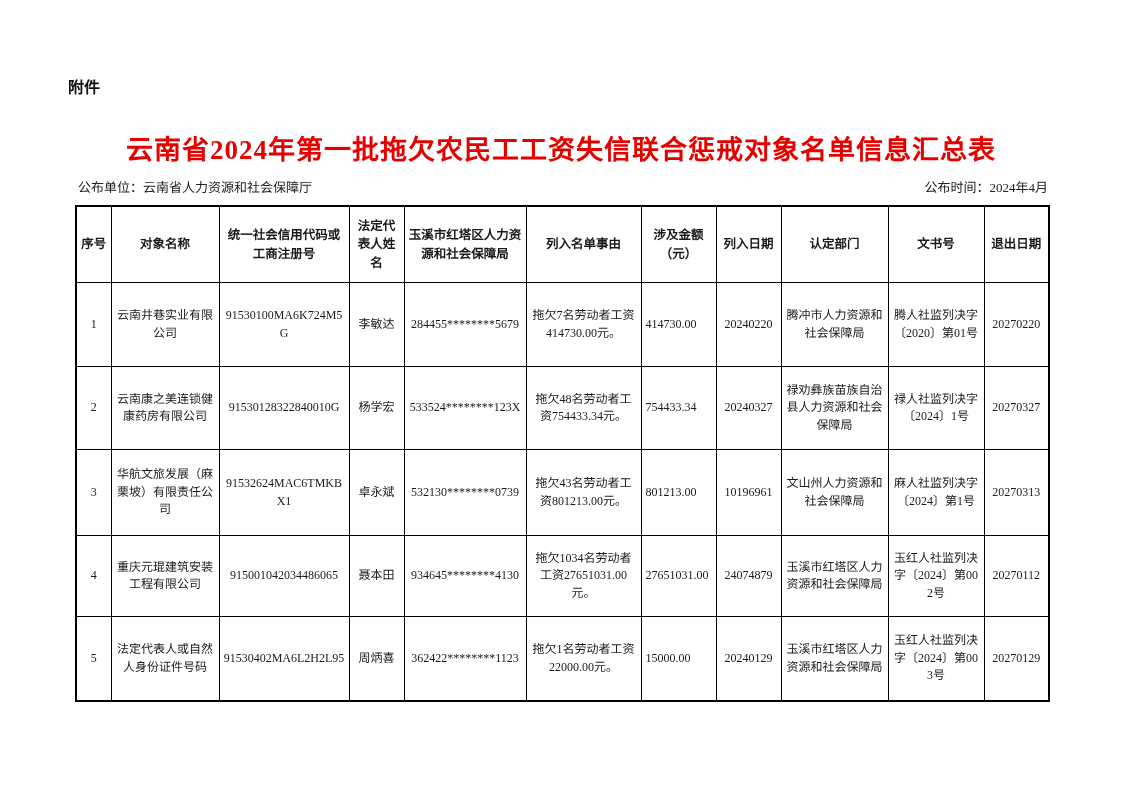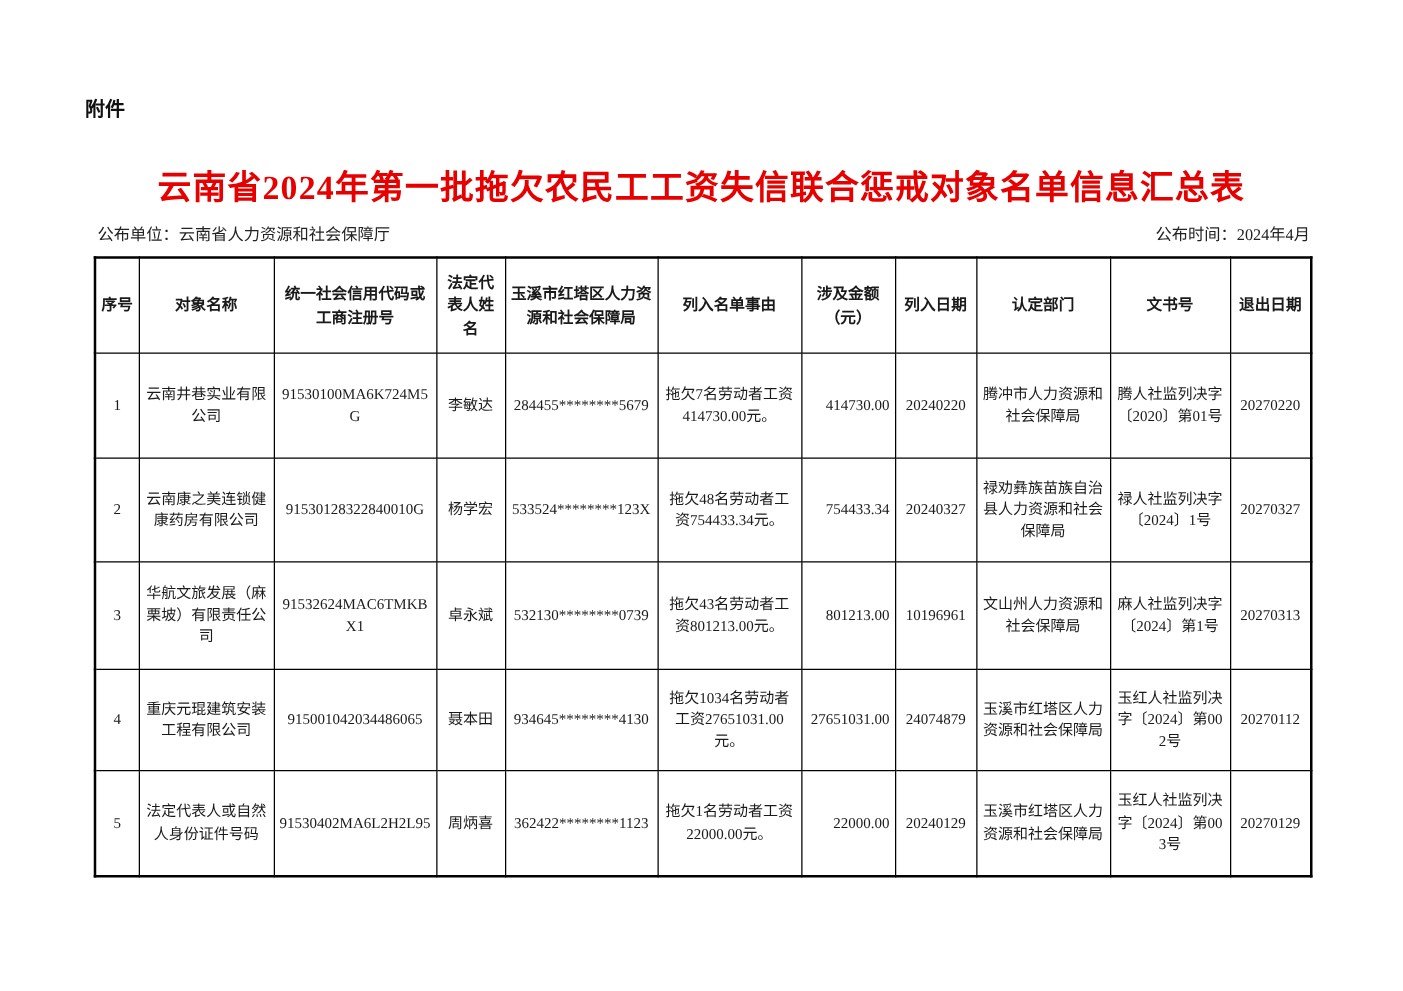--- a/index.html
+++ b/index.html
@@ -61,21 +61,21 @@
     overflow: hidden;
   }
   table.summary thead th {
     font-size: 12.5px;
     font-weight: bold;
     text-align: center;
     height: 71px;
   }
   .ac { text-align: center; }
   .al { text-align: center; }
-  .ar { text-align: right; }
+  .ar { }
   .brk { word-break: break-all; }
   tr.r0 td { height: 79px; }
   tr.r1 td { height: 78px; }
   tr.r2 td { height: 81px; }
   tr.r3 td { height: 76px; }
   tr.r4 td { height: 79px; }
 </style>
 </head>
 <body>
 
@@ -172,21 +172,21 @@
         <td class="al brk">玉红人社监列决字〔2024〕第002号</td>
         <td class="ac">20270112</td>
       </tr>
       <tr class="r4">
         <td class="ac">5</td>
         <td class="al">法定代表人或自然人身份证件号码</td>
         <td class="ac brk">91530402MA6L2H2L95</td>
         <td class="ac">周炳喜</td>
         <td class="ac brk">362422********1123</td>
         <td class="al brk">拖欠1名劳动者工资22000.00元。</td>
-        <td class="ar brk">22000.00</td>
+        <td class="ar brk">15000.00</td>
         <td class="ac">20240129</td>
         <td class="ac">玉溪市红塔区人力资源和社会保障局</td>
         <td class="al brk">玉红人社监列决字〔2024〕第003号</td>
         <td class="ac">20270129</td>
       </tr>
     </tbody>
   </table>
 
 </div>
 

